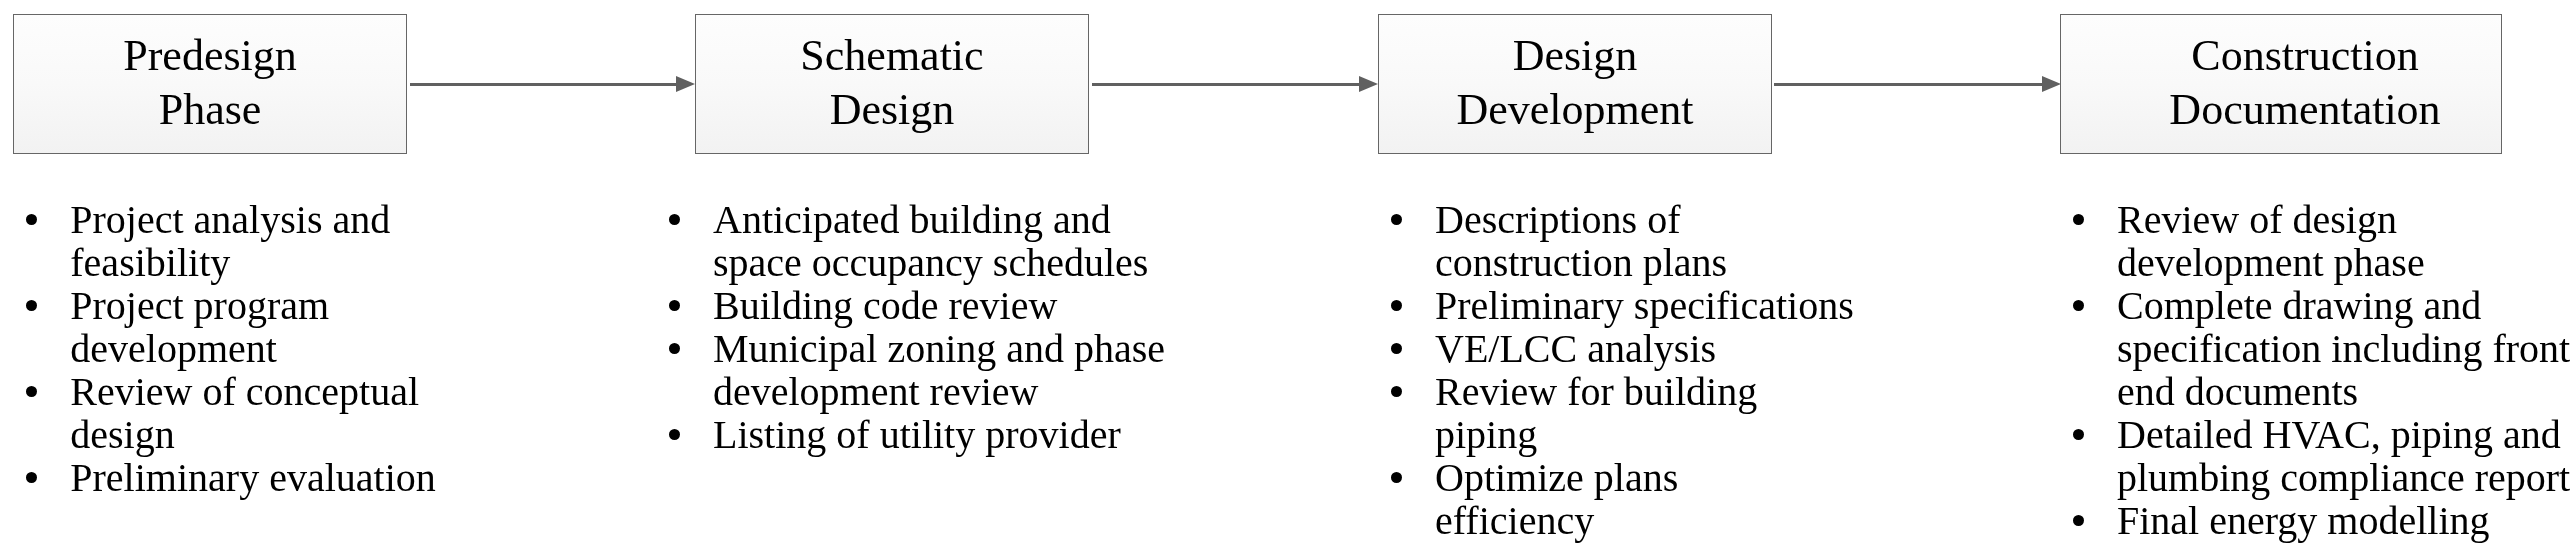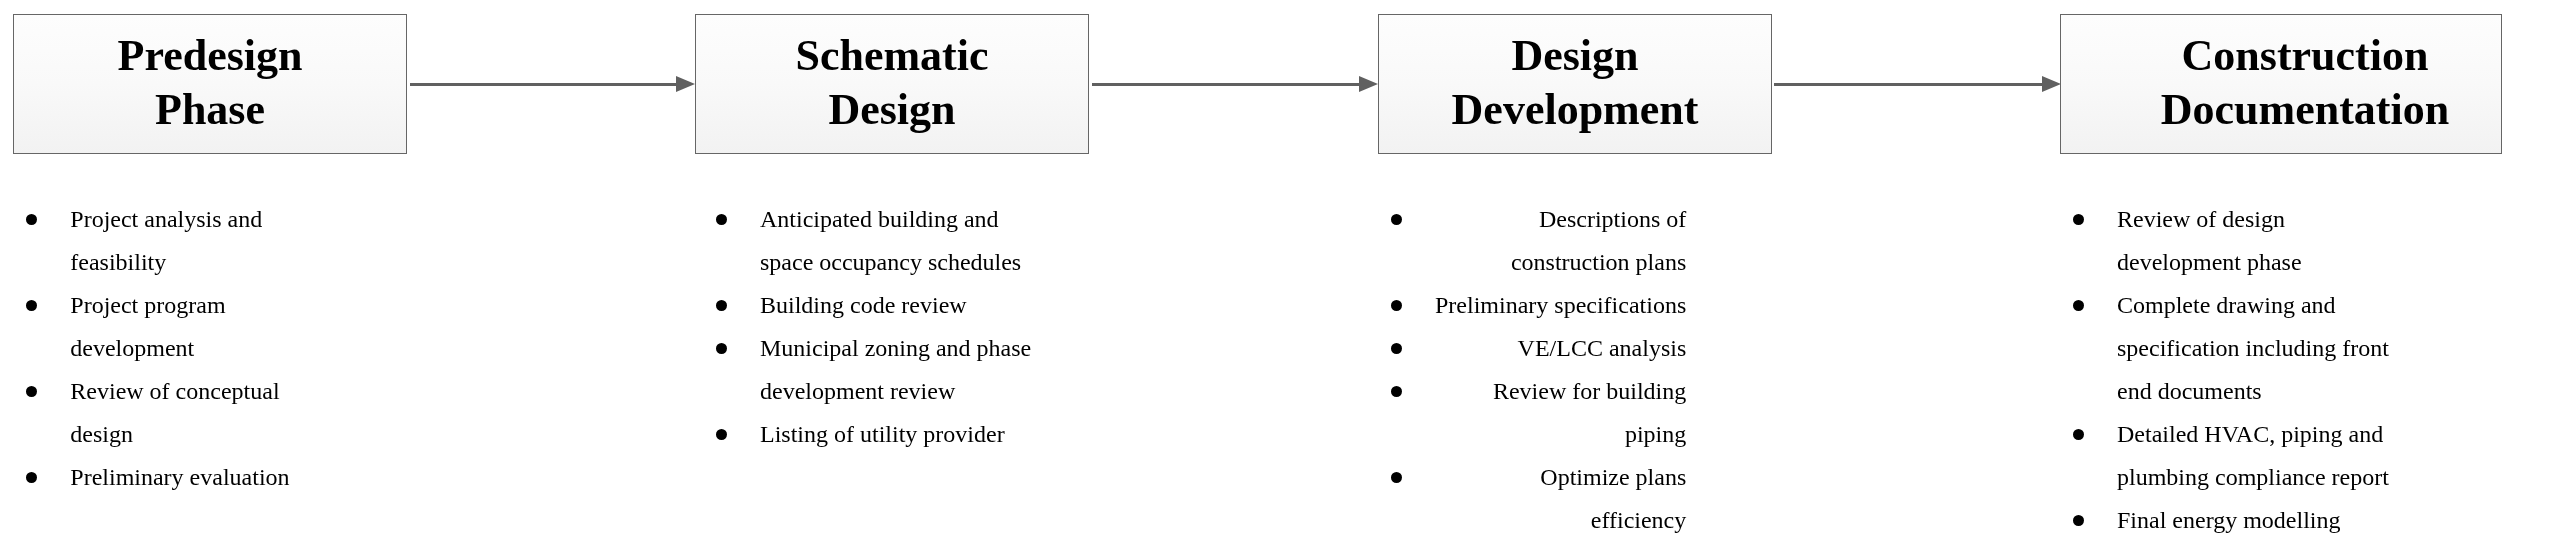--- a/index.html
+++ b/index.html
@@ -36,21 +36,20 @@
   }
   .phase-title {
     text-align: center;
     font-size: 44px;
     line-height: 54px;
     letter-spacing: 0px;
     margin-top: -1.5px;
   }
   .phase-title span {
     display: block;
-    font-weight: bold;
   }
   .connector {
     position: absolute;
     top: 83px;
     height: 2.9px;
     background: #606060;
   }
   .arrowhead {
     position: absolute;
     top: 76px;
@@ -59,21 +58,21 @@
     border-top: 8.8px solid transparent;
     border-bottom: 8.8px solid transparent;
     border-left: 19px solid #606060;
   }
   .bullet-list {
     position: absolute;
     top: 198px;
     margin: 0;
     padding: 0;
     list-style: none;
-    font-size: 24px;
+    font-size: 40px;
     line-height: 43px;
   }
   .bullet-item {
     position: relative;
     padding-left: 52px;
     white-space: nowrap;
   }
   .bullet-item .dot {
     position: absolute;
     left: 8px;
@@ -144,42 +143,42 @@
       <span class="dot"></span>
       <span class="line">Review of conceptual</span>
       <span class="line">design</span>
     </li>
     <li class="bullet-item">
       <span class="dot"></span>
       <span class="line">Preliminary evaluation</span>
     </li>
   </ul>
 
-  <ul class="bullet-list" style="left:708px;">
+  <ul class="bullet-list" style="left:661px;">
     <li class="bullet-item">
       <span class="dot"></span>
       <span class="line">Anticipated building and</span>
       <span class="line">space occupancy schedules</span>
     </li>
     <li class="bullet-item">
       <span class="dot"></span>
       <span class="line">Building code review</span>
     </li>
     <li class="bullet-item">
       <span class="dot"></span>
       <span class="line">Municipal zoning and phase</span>
       <span class="line">development review</span>
     </li>
     <li class="bullet-item">
       <span class="dot"></span>
       <span class="line">Listing of utility provider</span>
     </li>
   </ul>
 
-  <ul class="bullet-list" style="left:1383px;text-align:right;">
+  <ul class="bullet-list" style="left:1383px;">
     <li class="bullet-item">
       <span class="dot"></span>
       <span class="line">Descriptions of</span>
       <span class="line">construction plans</span>
     </li>
     <li class="bullet-item">
       <span class="dot"></span>
       <span class="line">Preliminary specifications</span>
     </li>
     <li class="bullet-item">

